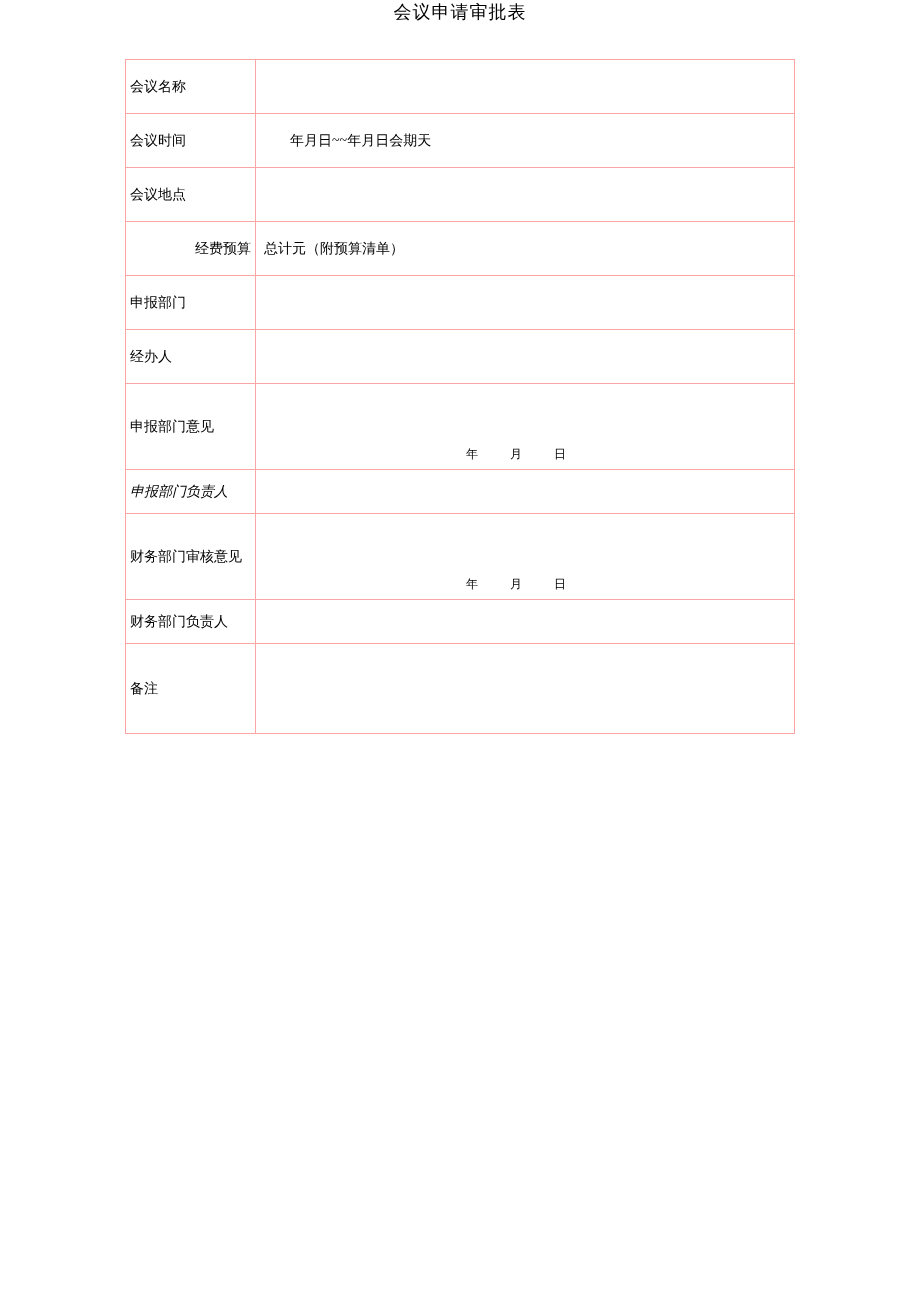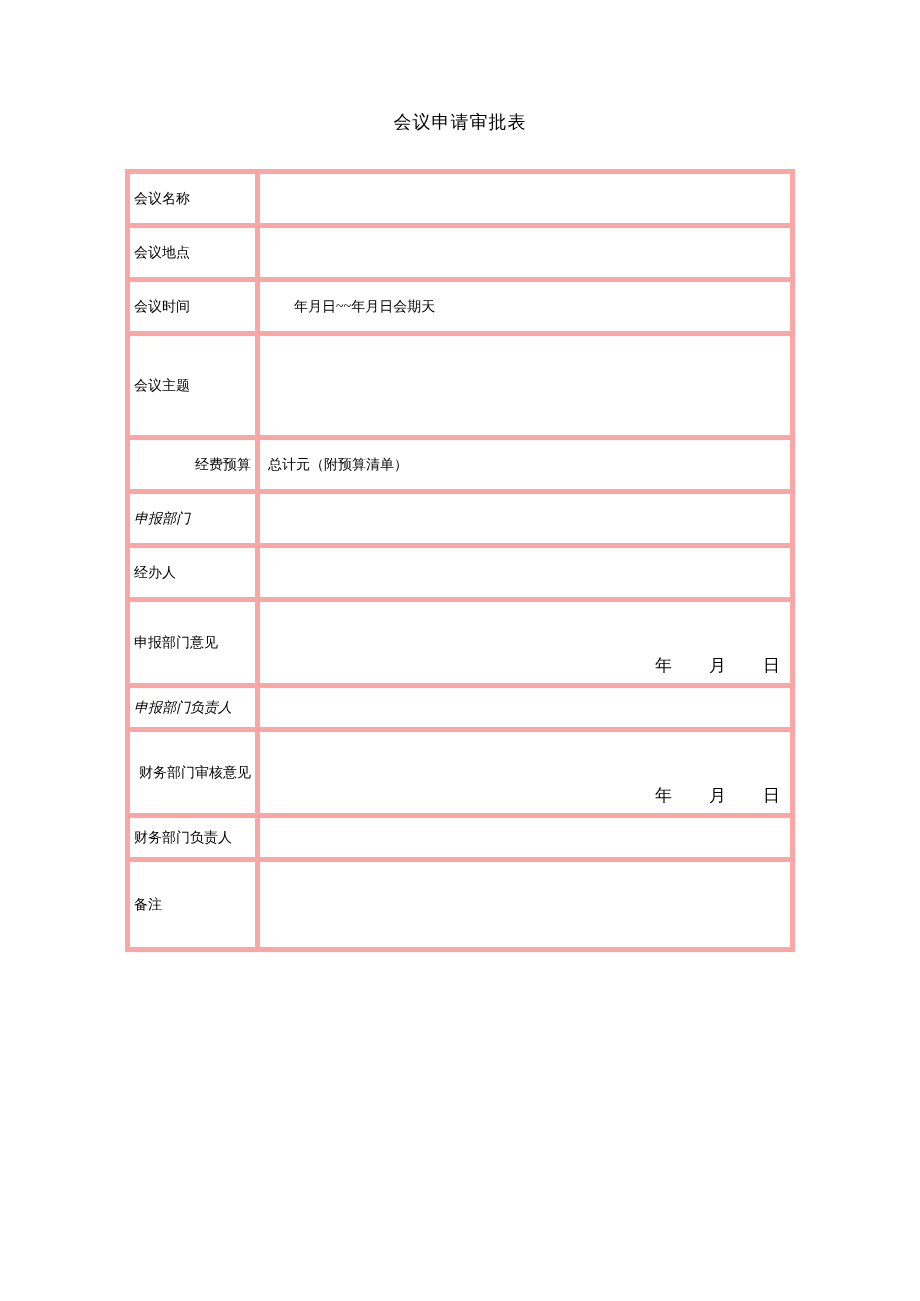--- a/index.html
+++ b/index.html
@@ -6,55 +6,54 @@
       margin: 0;
       padding: 0;
       background: #ffffff;
       font-family: "SimSun", "宋体", serif;
       width: 920px;
       height: 1301px;
       position: relative;
     }
     .page {
       width: 920px;
-      padding-top: 110px;
       box-sizing: border-box;
     }
     .title {
       text-align: center;
       font-size: 18px;
       margin-bottom: 35px;
       letter-spacing: 1px;
     }
     table {
       border-collapse: collapse;
       margin: 0 auto;
       width: 670px;
       table-layout: fixed;
     }
     td {
-      border: 5px solid #fca5a5;
+      border: 1px solid #fca5a5;
       font-size: 14px;
       vertical-align: middle;
       padding: 0 4px;
       box-sizing: border-box;
     }
     td.label {
       width: 130px;
       text-align: left;
       padding-left: 4px;
     }
     td.value {
       text-align: left;
       padding-left: 4px;
     }
     .date-line {
-      text-align: right;
+      text-align: left;
       letter-spacing: 10px;
-      font-size: 17px;
+      font-size: 12px;
       position: absolute;
       bottom: 6px;
       left: 0;
       right: 0;
       padding-left: 210px;
     }
     .opinion-cell {
       position: relative;
       vertical-align: top;
     }
@@ -71,55 +70,51 @@
 
 <div class="page">
   <div class="title">会议申请审批表</div>
   <table>
     <tbody>
         <tr>
       <td class="label" style="height:54px;">会议名称</td>
       <td class="value"></td>
     </tr>
     <tr>
-      <td class="label" style="height:54px;">会议地点</td>
-      <td class="value"></td>
-    </tr>
-    <tr>
       <td class="label" style="height:54px;">会议时间</td>
       <td class="value"><span class="time-text">年月日~~年月日会期天</span></td>
     </tr>
     <tr>
-      <td class="label" style="height:104px;">会议主题</td>
+      <td class="label" style="height:54px;">会议地点</td>
       <td class="value"></td>
     </tr>
     <tr>
       <td class="label" style="height:54px;text-align:right;">经费预算</td>
       <td class="value"><span class="budget-text">总计元（附预算清单）</span></td>
     </tr>
     <tr>
-      <td class="label" style="height:54px;font-style:italic;">申报部门</td>
+      <td class="label" style="height:54px;">申报部门</td>
       <td class="value"></td>
     </tr>
     <tr>
       <td class="label" style="height:54px;font-family:Liberation Mono, monospace;">经办人</td>
       <td class="value"></td>
     </tr>
     <tr>
       <td class="label" style="height:86px;">申报部门意见</td>
       <td class="value opinion-cell">
         <div class="date-line">年　月　日</div>
       </td>
     </tr>
     <tr>
       <td class="label" style="height:44px;font-style:italic;">申报部门负责人</td>
       <td class="value"></td>
     </tr>
     <tr>
-      <td class="label" style="height:86px;text-align:right;">财务部门审核意见</td>
+      <td class="label" style="height:86px;">财务部门审核意见</td>
       <td class="value opinion-cell">
         <div class="date-line">年　月　日</div>
       </td>
     </tr>
     <tr>
       <td class="label" style="height:44px;">财务部门负责人</td>
       <td class="value"></td>
     </tr>
     <tr>
       <td class="label" style="height:90px;font-family:Liberation Mono, monospace;">备注</td>

